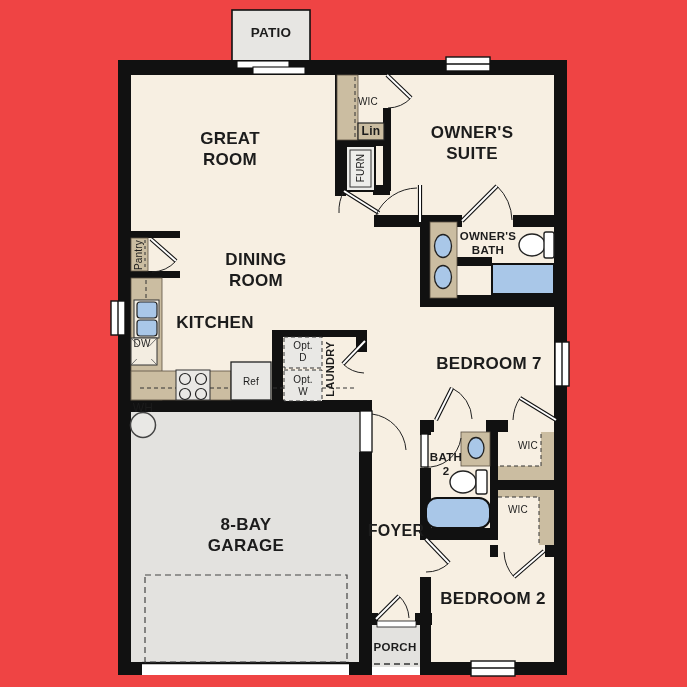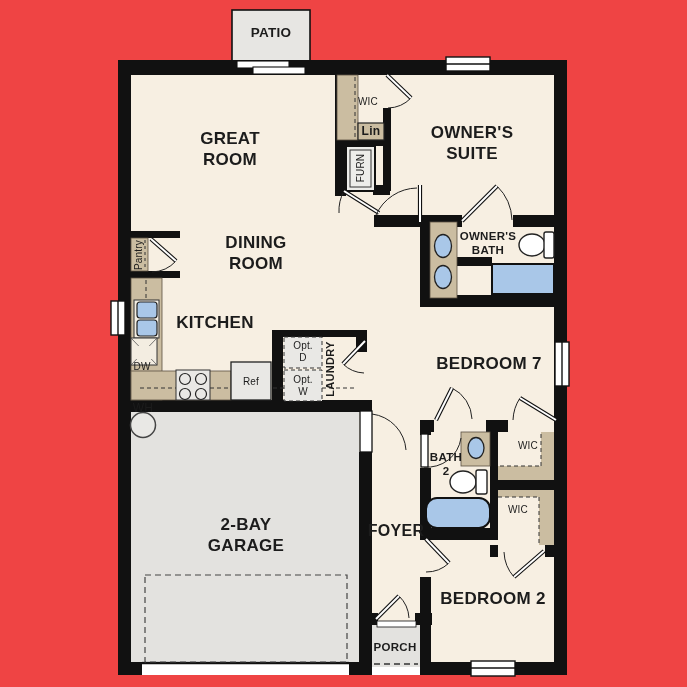--- a/index.html
+++ b/index.html
@@ -262,33 +262,33 @@
   <div class="lbl" style="left:230px;top:150px">GREAT
 ROOM</div>
   <div class="lbl xs" style="left:368px;top:102px">WIC</div>
   <div class="lbl xxs" style="left:371px;top:131px;font-weight:700">Lin</div>
   <div class="lbl xs v" style="left:361px;top:168px">FURN</div>
   <div class="lbl" style="left:472px;top:144px">OWNER'S
 SUITE</div>
   <div class="lbl sm" style="left:488px;top:243px">OWNER'S
 BATH</div>
   <div class="lbl xs v" style="left:139px;top:255px">Pantry</div>
-  <div class="lbl" style="left:256px;top:254px">DINING
+  <div class="lbl" style="left:256px;top:271px">DINING
 ROOM</div>
   <div class="lbl" style="left:215px;top:323px">KITCHEN</div>
-  <div class="lbl xs" style="left:142px;top:367px">DW</div>
+  <div class="lbl xs" style="left:142px;top:344px">DW</div>
   <div class="lbl xs" style="left:251px;top:382px;font-size:10px">Ref</div>
   <div class="lbl xs" style="left:303px;top:352px">Opt.
 D</div>
   <div class="lbl xs" style="left:303px;top:386px">Opt.
 W</div>
   <div class="lbl sm v" style="left:331px;top:369px;font-size:11px">LAUNDRY</div>
   <div class="lbl" style="left:489px;top:364px">BEDROOM 7</div>
   <div class="lbl xxs" style="left:143px;top:408px">WH</div>
-  <div class="lbl" style="left:246px;top:536px">2-BAY
+  <div class="lbl" style="left:246px;top:536px">8-BAY
 GARAGE</div>
   <div class="lbl sm" style="left:446px;top:464px">BATH
 2</div>
   <div class="lbl xs" style="left:528px;top:446px">WIC</div>
   <div class="lbl xs" style="left:518px;top:510px">WIC</div>
   <div class="lbl md" style="left:396px;top:531px">FOYER</div>
   <div class="lbl" style="left:493px;top:599px">BEDROOM 2</div>
   <div class="lbl sm" style="left:395px;top:647px">PORCH</div>
 </div>
 </div>

